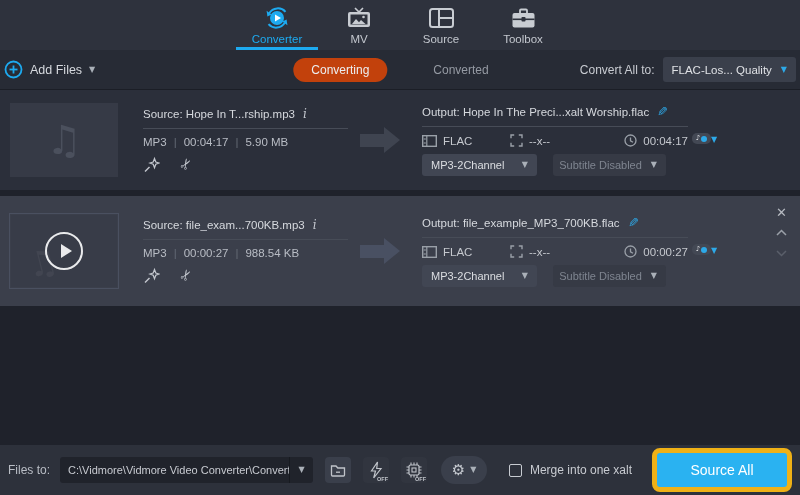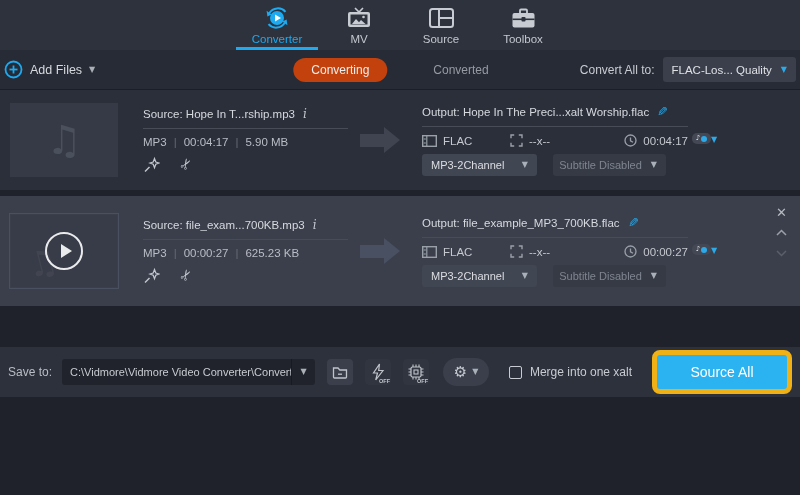--- a/index.html
+++ b/index.html
@@ -1,20 +1,20 @@
 <!DOCTYPE html>
 <html><head>
 <meta charset="utf-8">
 <style>
   * { margin:0; padding:0; box-sizing:border-box; }
   html,body { width:800px; height:495px; }
   body { font-family:"Liberation Sans", sans-serif; background:#1f222b; overflow:hidden; }
   .glyph { font-family:"DejaVu Sans", sans-serif; }
 
-  .app { position:relative; width:800px; height:397px; display:flex; flex-direction:column; }
+  .app { position:relative; width:800px; height:495px; display:flex; flex-direction:column; }
 
   
   .nav { height:50px; background:#2e323d; display:flex; justify-content:center; align-items:stretch; flex:0 0 auto; }
   .tab { position:relative; width:82px; display:flex; flex-direction:column; align-items:center; justify-content:flex-end; padding-bottom:5px; cursor:pointer; }
   .tab .ticon { height:24px; display:flex; align-items:center; }
   .tab .tlabel { font-size:11.5px; color:#c3c7ce; margin-top:3px; }
   .tab.active .tlabel { color:#1daaf0; }
   .tab.active::after { content:""; position:absolute; left:0; right:0; bottom:0; height:3px; background:#1daaf0; }
 
   
@@ -281,21 +281,21 @@
       </div>
       <div class="left-info">
         <div class="line1">
           <span>Source: file_exam...700KB.mp3</span>
           <em class="info-i">i</em>
         </div>
         <div class="divider"></div>
         <div class="meta">
           <span>MP3</span>
           <span>00:00:27</span>
-          <span>625.23 KB</span>
+          <span>988.54 KB</span>
         </div>
         <div class="tools">
           <span style="display:flex;">
             <svg width="17" height="17" viewBox="0 0 17 17">
               <path d="M11.5,2.5 L12.8,6 L16,7 L12.8,8.2 L11.5,11.8 L10.2,8.2 L7,7 L10.2,6 Z" fill="none" stroke="#c3c7ce" stroke-width="1.2"></path>
               <line x1="6.5" y1="11" x2="2" y2="15.5" stroke="#c3c7ce" stroke-width="1.5"></line>
             </svg>
           </span>
           <span class="scissors glyph">✂</span>
         </div>
@@ -375,21 +375,21 @@
           <svg width="11" height="7" viewBox="0 0 11 7">
               <polyline points="1,1 5.5,5.5 10,1" fill="none" stroke="#5a5f6a" stroke-width="1.5"></polyline>
             </svg>
         </span>
       </div>
     </section>
 
   </main>
 
   <footer class="footer">
-    <span class="save-label">Save to:</span>
+    <span class="save-label">Files to:</span>
     <div class="path-box">
       <span class="path-text">C:\Vidmore\Vidmore Video Converter\Converted</span>
       <span class="path-caret caret glyph">▼</span>
     </div>
     <button class="icon-btn">
       <span style="display:flex;">
         <svg width="16" height="14" viewBox="0 0 16 14">
           <path d="M1.5,3 h4.5 l1.8,2 h6.7 v7 a1,1 0 0 1 -1,1 h-11 a1,1 0 0 1 -1,-1 z" fill="none" stroke="#c0c4ca" stroke-width="1.3"></path>
           <line x1="6" y1="9.2" x2="10" y2="9.2" stroke="#c0c4ca" stroke-width="1.3"></line>
         </svg>

